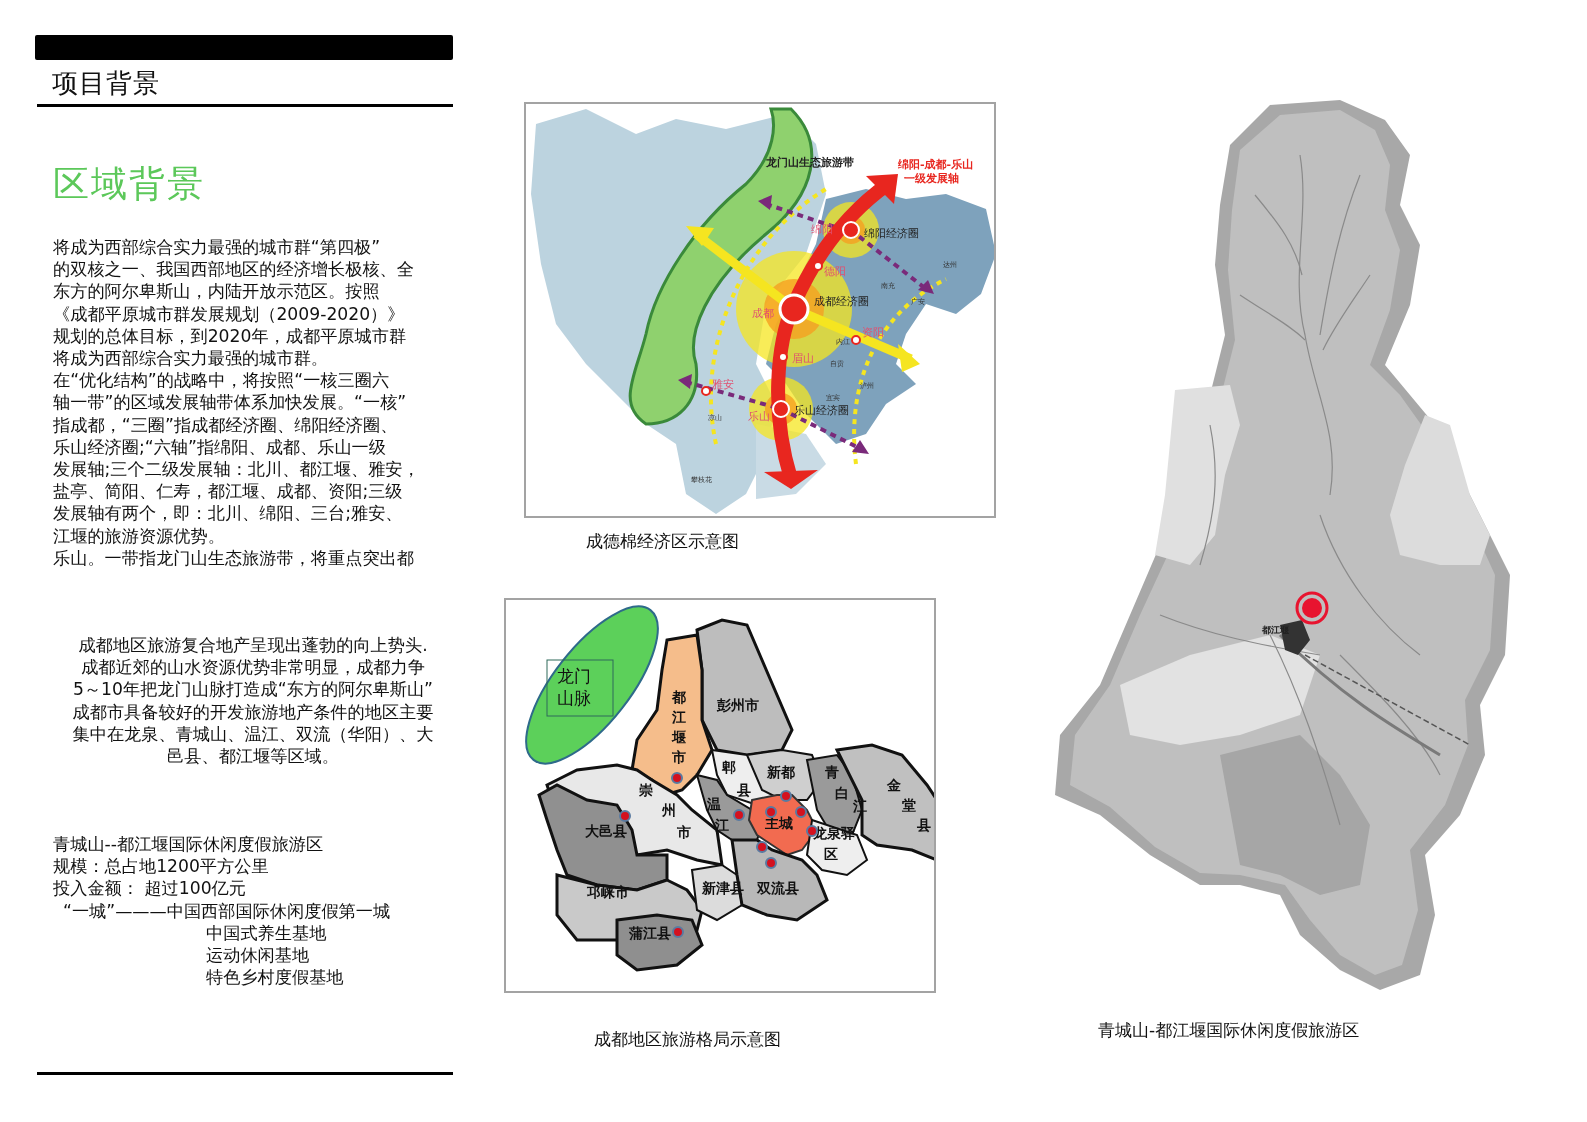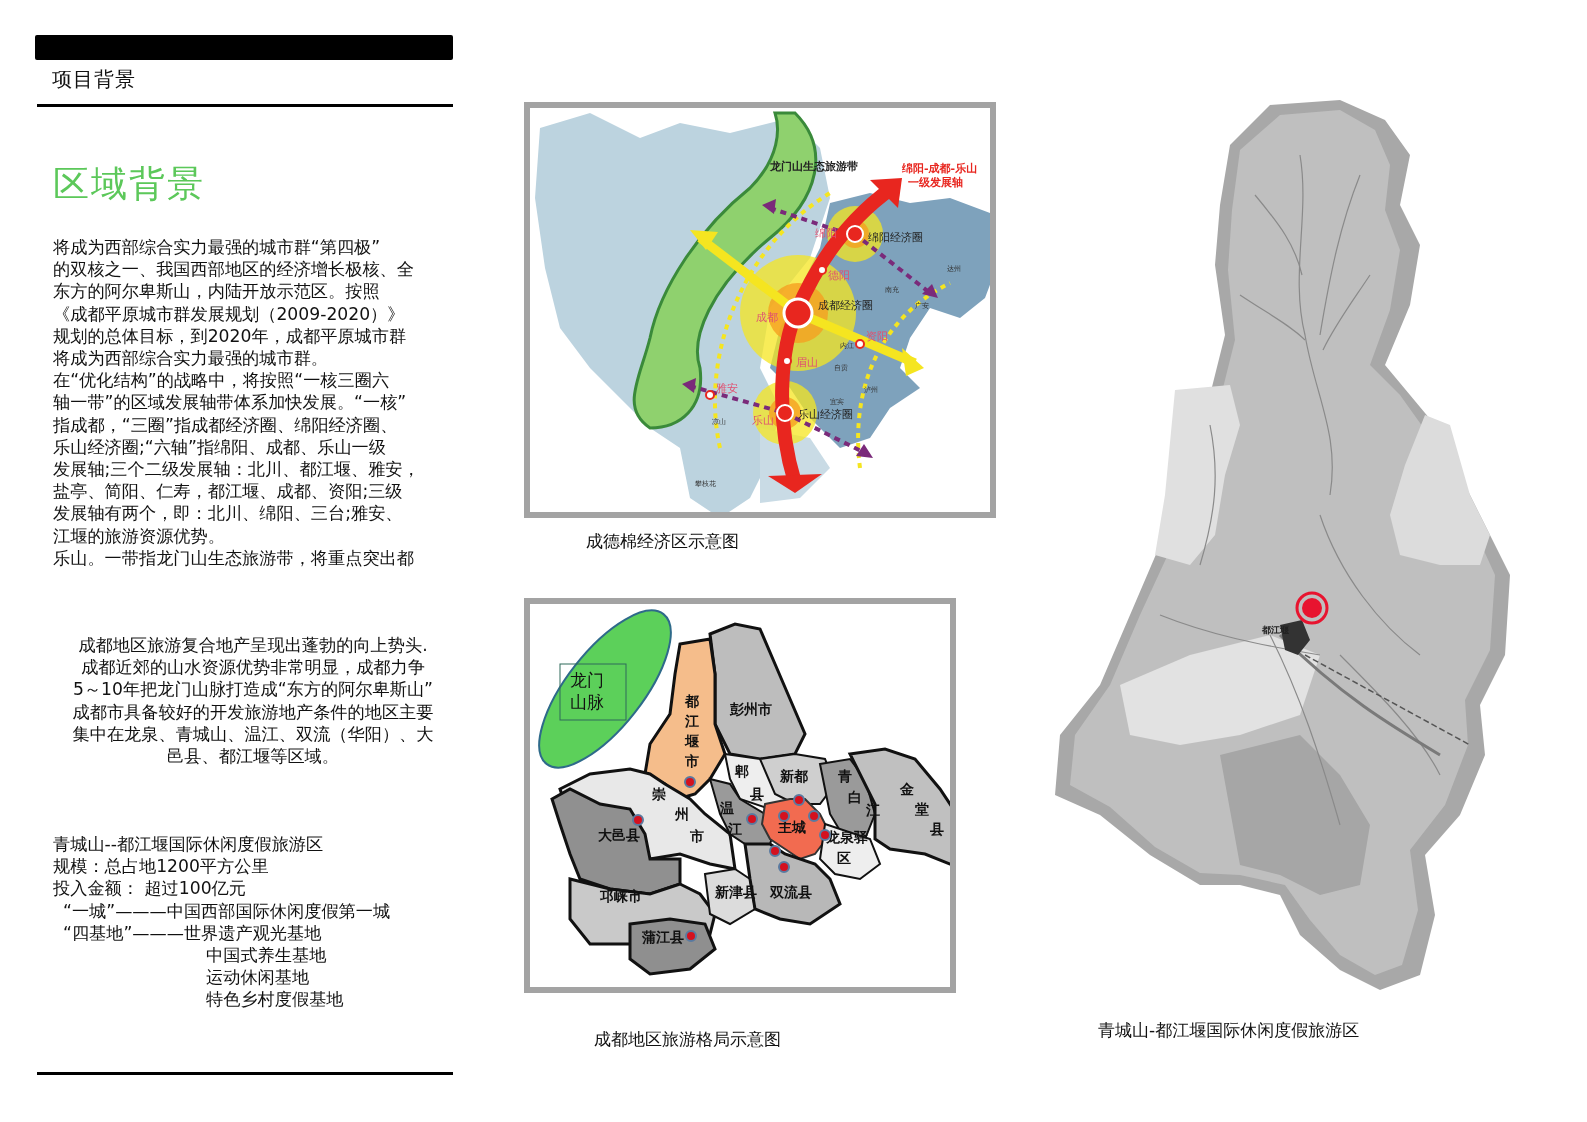--- a/index.html
+++ b/index.html
@@ -1,36 +1,36 @@
 <!DOCTYPE html>
 <html><head>
 <meta charset="utf-8">
 <style>
   * { margin:0; padding:0; box-sizing:border-box; }
   html, body { width:1587px; height:1122px; background:#ffffff; overflow:hidden; }
   body { position:relative; font-family:"DejaVu Sans","Liberation Sans",sans-serif; color:#111; }
 
   .top-bar { position:absolute; left:35px; top:35px; width:418px; height:25px; background:#000; border-radius:2px; }
-  .section-title { position:absolute; left:52px; top:66px; font-size:20px; color:#111; letter-spacing:1px; }
+  .section-title { position:absolute; left:52px; top:66px; font-size:26px; color:#111; letter-spacing:1px; }
   .title-rule { position:absolute; left:37px; top:104px; width:416px; height:3px; background:#000; }
   .bottom-rule { position:absolute; left:37px; top:1072px; width:416px; height:3px; background:#000; }
 
   .sub-title { position:absolute; left:53px; top:160px; font-size:36px; color:#5cc85a; letter-spacing:2px; }
 
   .para { position:absolute; left:53px; font-size:17.2px; line-height:22.2px; color:#111; width:400px; }
   .para .line { display:block; white-space:nowrap; }
   #para1 { top:236px; }
   #para2 { top:634px;text-align:center; }
   #para3 { top:833px; }
   .indent1 { padding-left:10px; }
   .indent2 { padding-left:153px; }
 
-  .fig { position:absolute; border:6px solid #a3a3a3; background:#fff; overflow:hidden; }
+  .fig { position:absolute; border:2px solid #a3a3a3; background:#fff; overflow:hidden; }
   #fig1 { left:524px; top:102px; width:472px; height:416px; }
-  #fig2 { left:524px; top:598px; width:432px; height:395px; }
+  #fig2 { left:504px; top:598px; width:432px; height:395px;padding-left:11px; }
   #fig3 { left:1040px; top:95px; width:480px; height:900px; border:none; background:transparent; }
 
   .caption { position:absolute; font-size:17px; color:#111; white-space:nowrap; }
   #cap1 { left:586px; top:530px; }
   #cap2 { left:594px; top:1028px; }
   #cap3 { left:1098px; top:1019px; }
 
   svg text { font-family:"DejaVu Sans","Liberation Sans",sans-serif; }
 </style>
 </head>
@@ -67,21 +67,20 @@
   <span class="line">成都市具备较好的开发旅游地产条件的地区主要</span>
   <span class="line">集中在龙泉、青城山、温江、双流（华阳）、大</span>
   <span class="line">邑县、都江堰等区域。</span>
 </div>
 
 <div class="para" id="para3">
   <span class="line">青城山--都江堰国际休闲度假旅游区</span>
   <span class="line">规模：总占地1200平方公里</span>
   <span class="line">投入金额：  超过100亿元</span>
   <span class="line indent1">“一城”———中国西部国际休闲度假第一城</span>
-  <span class="line indent1">“四基地”———世界遗产观光基地</span>
   <span class="line indent2">中国式养生基地</span>
   <span class="line indent2">运动休闲基地</span>
   <span class="line indent2">特色乡村度假基地</span>
 </div>
 
 <div class="bottom-rule"></div>
 
 <div class="fig" id="fig1">
   <svg width="472" height="416" viewBox="0 0 472 416">
 

